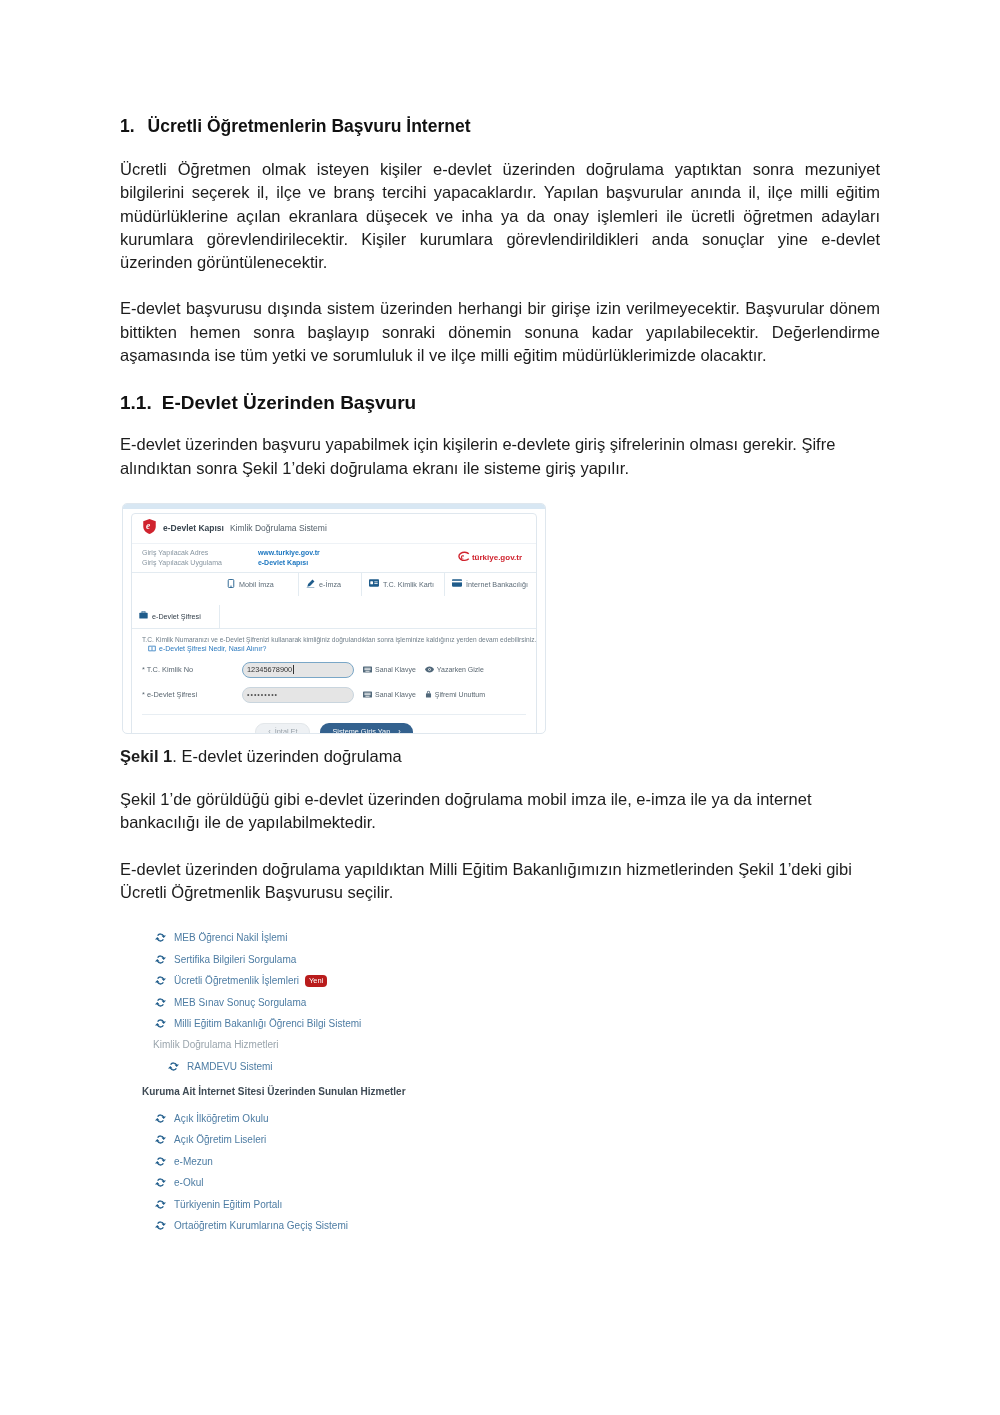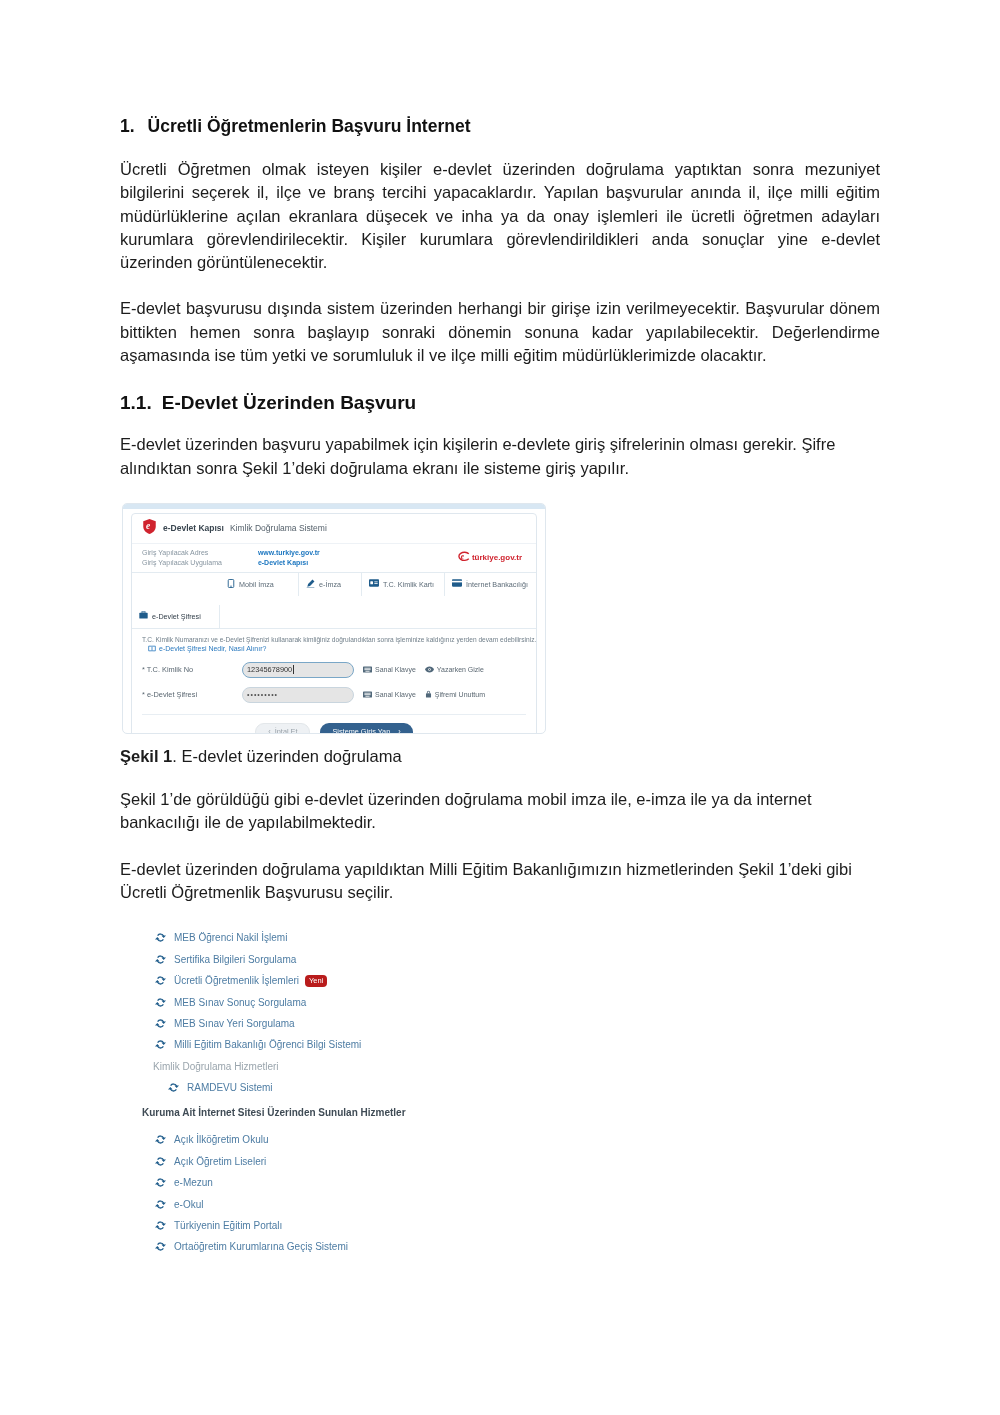--- a/index.html
+++ b/index.html
@@ -301,26 +301,20 @@
     <div class="svc-row">
       <svg width="11" height="11" viewBox="0 0 16 16" fill="currentColor">
           <use href="#i-sync"></use>
         </svg>
       <span>MEB Sınav Sonuç Sorgulama</span>
     </div>
     <div class="svc-row">
       <svg width="11" height="11" viewBox="0 0 16 16" fill="currentColor">
           <use href="#i-sync"></use>
         </svg>
-      <span>MEB Sınav Yeri Sorgulama</span>
-    </div>
-    <div class="svc-row">
-      <svg width="11" height="11" viewBox="0 0 16 16" fill="currentColor">
-          <use href="#i-sync"></use>
-        </svg>
       <span>Milli Eğitim Bakanlığı Öğrenci Bilgi Sistemi</span>
     </div>
 
     <div class="svc-header">Kimlik Doğrulama Hizmetleri</div>
 
     <div class="svc-row indent2">
       <svg width="11" height="11" viewBox="0 0 16 16" fill="currentColor">
           <use href="#i-sync"></use>
         </svg>
       <span>RAMDEVU Sistemi</span>

